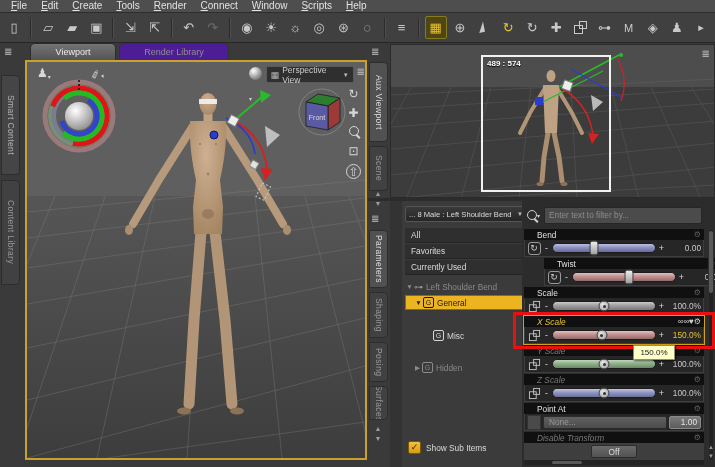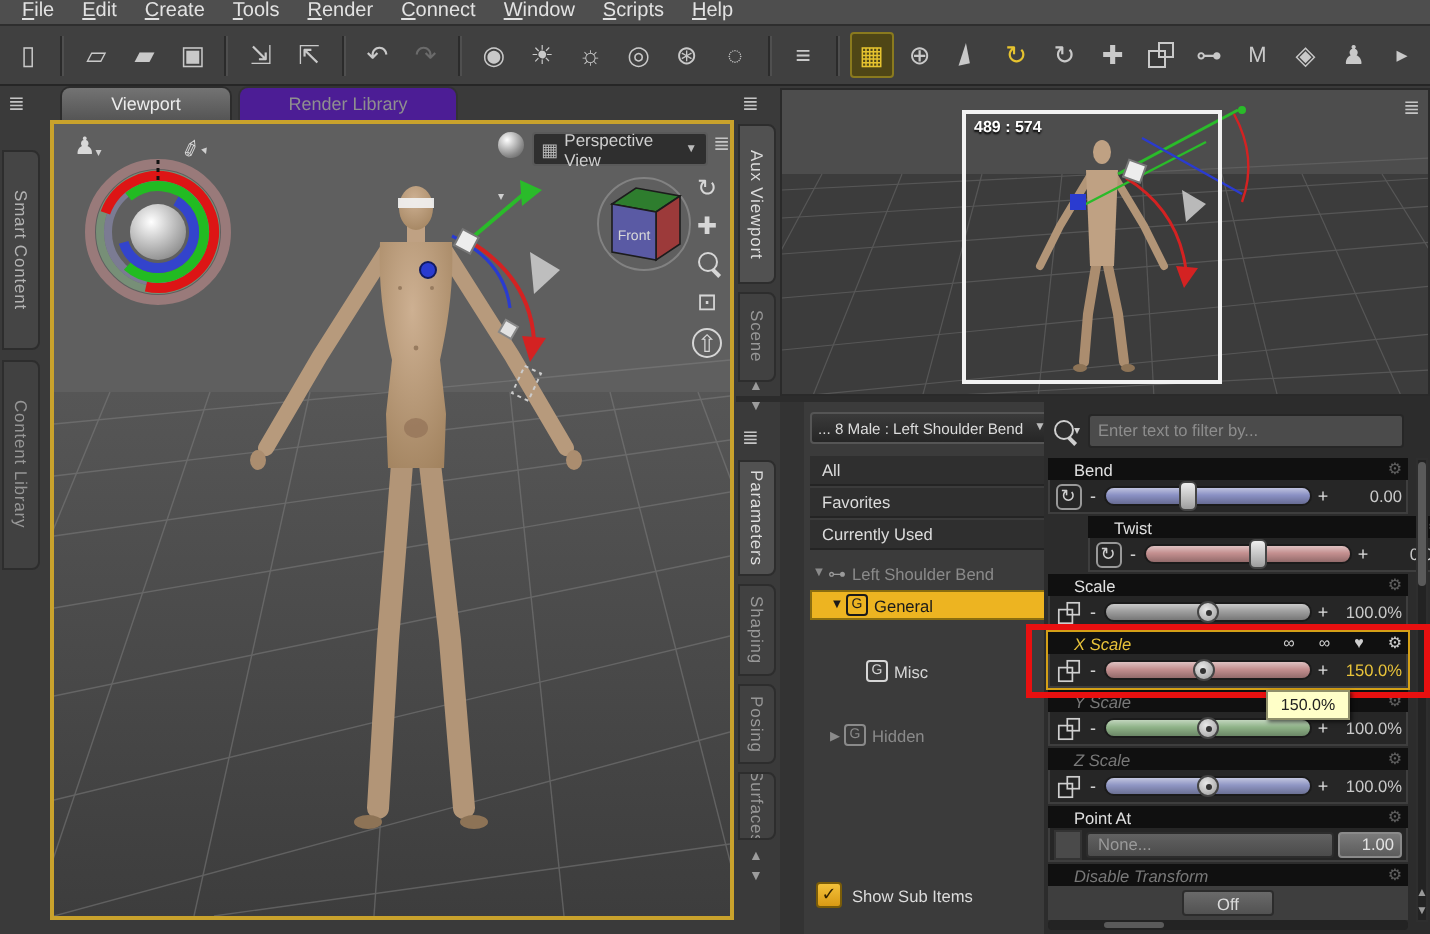--- a/index.html
+++ b/index.html
@@ -82,21 +82,21 @@
   
   #pright{position:absolute;left:132px;top:0;width:193px;height:266px;background:#2c2c2c;}
   #filterrow{position:absolute;left:0;top:2px;width:193px;height:24px;display:flex;align-items:center;gap:4px;padding-left:5px;box-sizing:border-box;}
   #filterbox{width:148px;height:15px;background:#4b4b4b;border:1px solid #262626;border-radius:2px;
              font-size:8.3px;color:#cfcfcf;padding:0 4px;font-family:"Liberation Sans",sans-serif;}
   #filterbox::placeholder{color:#8d8d8d;}
   #blocks{position:absolute;left:0;top:28px;width:184px;}
   .pblock{position:absolute;left:2px;width:180px;height:28px;box-sizing:border-box;}
   .pblock.sel{outline:1px solid #d4a017;}
   .plabel{height:11px;background:#101010;display:flex;align-items:flex-end;font-size:8.3px;color:#e0e0e0;
-          padding:0 3px 0 13px;box-sizing:border-box;gap:12px;justify-content:flex-end;}
+          padding:0 3px 0 13px;box-sizing:border-box;gap:0;justify-content:flex-end;}
   .plabel .nm{flex:1 1 auto;line-height:10px;}
   .plabel .nm.dim{color:#787878;font-style:italic;}
   .plabel .nm.hl{color:#e8c33a;font-style:italic;}
   .plabel .gear{font-size:8px;color:#5f5f5f;line-height:10px;}
   .plabel .mini{font-size:8px;color:#cfcfcf;line-height:10px;}
   .prow{height:17px;background:#262626;border:1px solid #3e3e3e;border-top:none;display:flex;align-items:center;
         padding:0 2px;box-sizing:border-box;gap:2px;}
   .prow .lic{width:14px;color:#cfcfcf;display:flex;justify-content:center;font-size:10px;}
   .rot-ic{width:11px;height:11px;border:1px solid #999;border-radius:3px;font-size:9px;line-height:10px;text-align:center;}
   .scale-ic.p{color:#cfcfcf;transform:scale(.85);}

